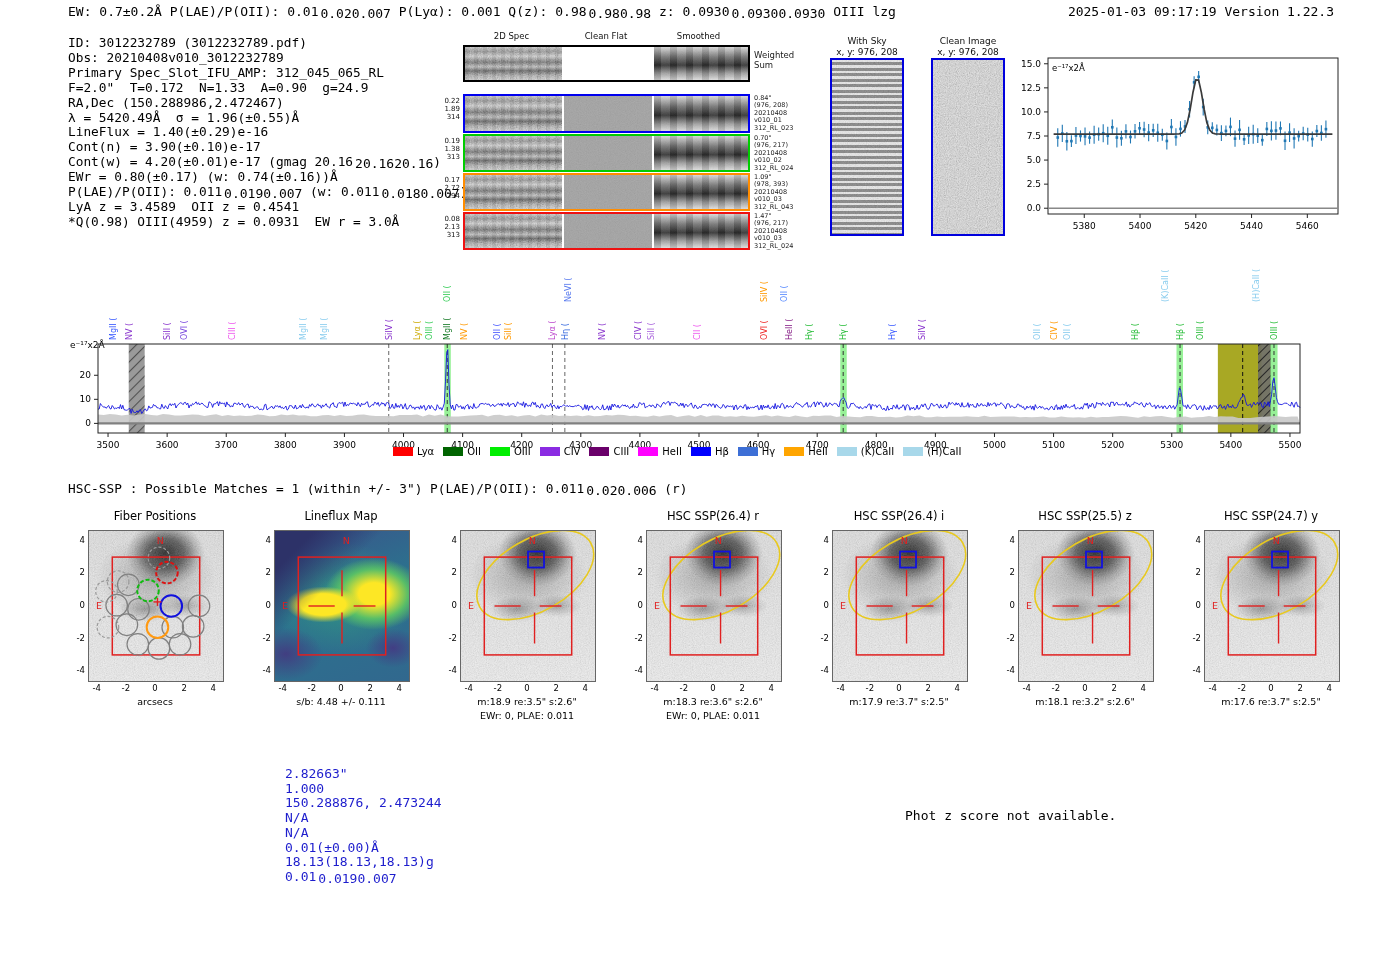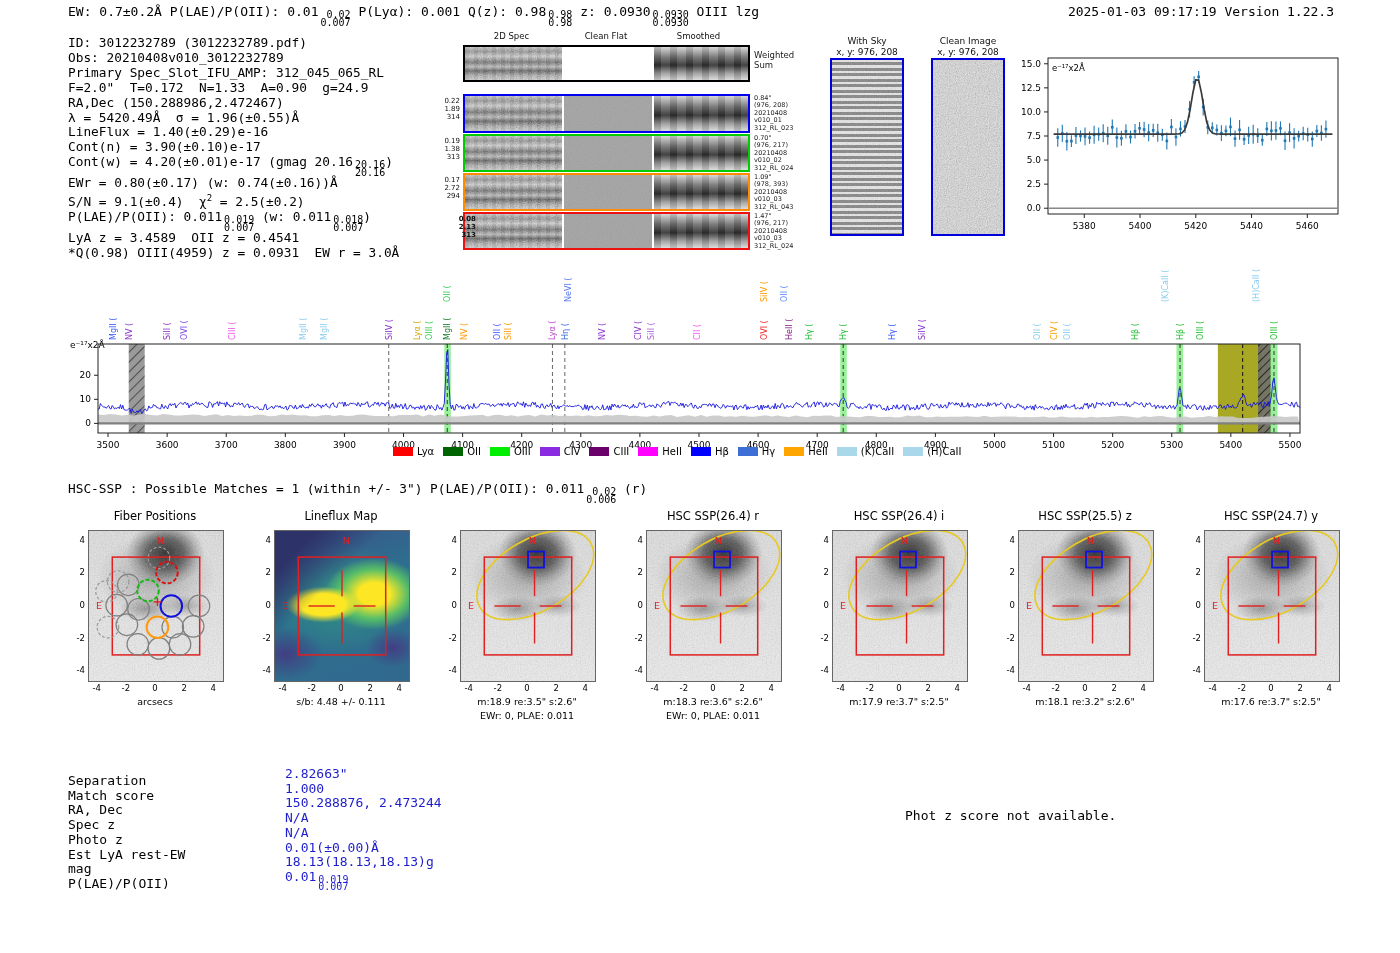--- a/index.html
+++ b/index.html
@@ -1,21 +1,21 @@
 <!DOCTYPE html>
 <html><head>
 <meta charset="utf-8">
 <style>
   html,body{margin:0;padding:0;background:#fff;}
   #page{position:relative;width:1400px;height:953px;background:#ffffff;overflow:hidden;
         font-family:"DejaVu Sans",sans-serif;color:#000;}
   .mono{font-family:"DejaVu Sans Mono",monospace;}
   .abs{position:absolute;}
-  .stk{display:inline-flex;flex-direction:column;font-size:10px;line-height:7.5px;
-       vertical-align:-2px;margin-left:2px;text-align:right;}
+  .stk{display:inline-flex;flex-direction:row;font-size:13px;line-height:7.5px;
+       vertical-align:-2px;margin-left:2px;text-align:left;}
   sup{font-size:9px;}
   #hdr-left{left:68px;top:4px;font-size:13px;}
   #hdr-right{right:66px;top:4px;font-size:13px;}
   #info-block{left:68px;top:36px;font-size:12.8px;}
   .iline{line-height:14.9px;white-space:pre;}
   .s2d-title{font-size:8.5px;text-align:center;color:#111;}
   .srow{position:absolute;left:463px;width:287px;border:2px solid #000;box-sizing:border-box;}
   .cell{position:absolute;top:0;bottom:0;overflow:hidden;}
   .noise{position:absolute;inset:0;width:100%;height:100%;}
   .g2d{background:repeating-linear-gradient(90deg,rgba(0,0,0,.10) 0 4px,rgba(255,255,255,.09) 4px 9px),
@@ -96,21 +96,20 @@
       <div class="iline">ID: 3012232789 (3012232789.pdf)</div>
       <div class="iline">Obs: 20210408v010_3012232789</div>
       <div class="iline">Primary Spec_Slot_IFU_AMP: 312_045_065_RL</div>
       <div class="iline">F=2.0"  T=0.172  N=1.33  A=0.90  g=24.9</div>
       <div class="iline">RA,Dec (150.288986,2.472467)</div>
       <div class="iline">λ = 5420.49Å  σ = 1.96(±0.55)Å</div>
       <div class="iline">LineFlux = 1.40(±0.29)e-16</div>
       <div class="iline">Cont(n) = 3.90(±0.10)e-17</div>
       <div class="iline">Cont(w) = 4.20(±0.01)e-17 (gmag 20.16<span class="stk"><span>20.16</span><span>20.16</span></span>)</div>
       <div class="iline">EWr = 0.80(±0.17) (w: 0.74(±0.16))Å</div>
-      <div class="iline">S/N = 9.1(±0.4)  χ<sup>2</sup> = 2.5(±0.2)</div>
       <div class="iline">P(LAE)/P(OII): 0.011<span class="stk"><span>0.019</span><span>0.007</span></span> (w: 0.011<span class="stk"><span>0.018</span><span>0.007</span></span>)</div>
       <div class="iline">LyA z = 3.4589  OII z = 0.4541</div>
       <div class="iline">*Q(0.98) OIII(4959) z = 0.0931  EW r = 3.0Å</div>
     </div>
 
   <div id="spec2d">
       <div class="s2d-title abs" style="left: 463px; top: 31px; width: 97px;">2D Spec</div>
       <div class="s2d-title abs" style="left: 562px; top: 31px; width: 88px;">Clean Flat</div>
       <div class="s2d-title abs" style="left: 652px; top: 31px; width: 93px;">Smoothed</div>
       <div class="srow" style="top: 45px; height: 37px; border-color: rgb(0, 0, 0);">
@@ -194,21 +193,21 @@
           <svg class="noise">
             <rect width="100%" height="100%" filter="url(#grain)" opacity="0.12"></rect>
           </svg>
         </div>
         <div class="cell gsm" style="left: 189px; width: 94px;">
           <svg class="noise">
             <rect width="100%" height="100%" filter="url(#grain)" opacity="0.08"></rect>
           </svg>
         </div>
       </div>
-      <div class="slbl abs" style="left: 452px; top: 215px; width: 24px; font-weight: bold;">0.08<br>2.13<br>313</div>
+      <div class="slbl abs" style="left: 436px; top: 215px; width: 24px;">0.08<br>2.13<br>313</div>
       <div class="rlbl abs" style="left: 754px; top: 213px; width: 60px;">1.47"<br>(976, 217)<br>20210408<br>v010_03<br>312_RL_024</div>
     </div>
 
   <div class="sktitle abs" style="left:828px;top:36px;width:78px;">With Sky</div>
   <div class="sktitle abs" style="left:828px;top:47px;width:78px;">x, y: 976, 208</div>
   <div class="skybox" style="left:830px;top:58px;width:74px;height:178px;">
     <div class="gsky" style="position:absolute;inset:0;"></div>
     <svg class="noise">
         <rect width="100%" height="100%" filter="url(#grain)" opacity="0.25"></rect>
       </svg>
@@ -737,30 +736,20 @@
       <div class="ctick abs" style="left: 1231.87px; top: 683px; width: 20px; text-align: center;">-2</div>
       <div class="ctick abs" style="left: 1182px; top: 600px; width: 19px; text-align: right;">0</div>
       <div class="ctick abs" style="left: 1261px; top: 683px; width: 20px; text-align: center;">0</div>
       <div class="ctick abs" style="left: 1182px; top: 567.391px; width: 19px; text-align: right;">2</div>
       <div class="ctick abs" style="left: 1290.13px; top: 683px; width: 20px; text-align: center;">2</div>
       <div class="ctick abs" style="left: 1182px; top: 534.783px; width: 19px; text-align: right;">4</div>
       <div class="ctick abs" style="left: 1319.26px; top: 683px; width: 20px; text-align: center;">4</div>
       <div class="cxlab abs" style="left: 1176px; top: 696px; width: 190px;">m:17.6  re:3.7"  s:2.5"</div>
     </div>
 
-  <div id="mt-labels" class="abs mono">
-      <div class="mtrow">Separation</div>
-      <div class="mtrow">Match score</div>
-      <div class="mtrow">RA, Dec</div>
-      <div class="mtrow">Spec z</div>
-      <div class="mtrow">Photo z</div>
-      <div class="mtrow">Est LyA rest-EW</div>
-      <div class="mtrow">mag</div>
-      <div class="mtrow">P(LAE)/P(OII)</div>
-    </div>
   <div id="mt-values" class="abs mono">
       <div class="mtrow">2.82663"</div>
       <div class="mtrow">1.000</div>
       <div class="mtrow">150.288876, 2.473244</div>
       <div class="mtrow">N/A</div>
       <div class="mtrow">N/A</div>
       <div class="mtrow">0.01(±0.00)Å</div>
       <div class="mtrow">18.13(18.13,18.13)g</div>
       <div class="mtrow">0.01<span class="stk"><span>0.019</span><span>0.007</span></span></div>
     </div>

